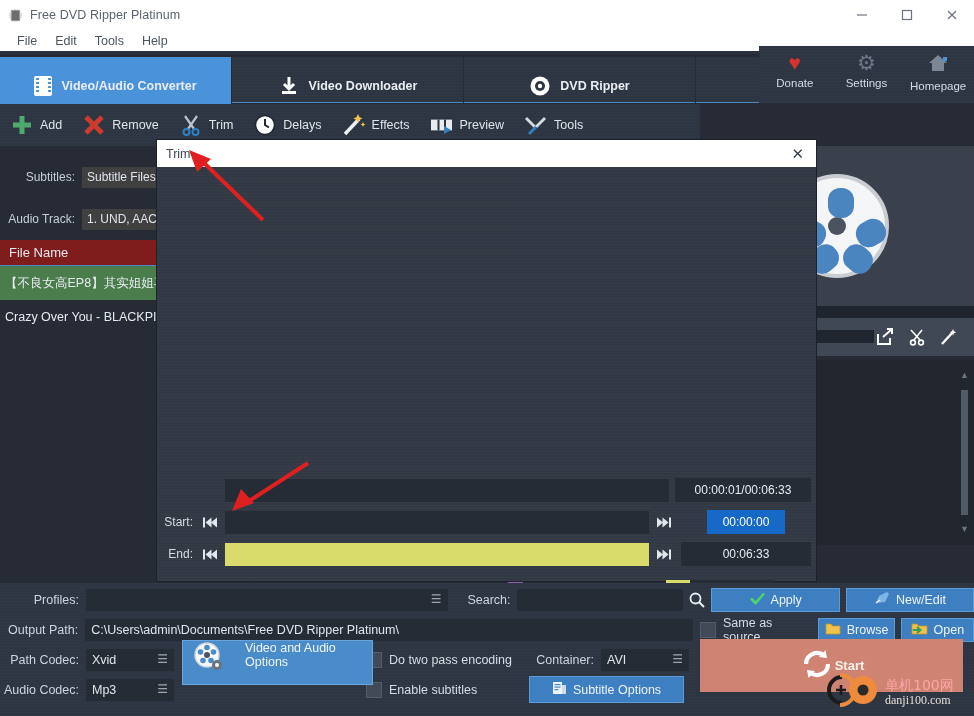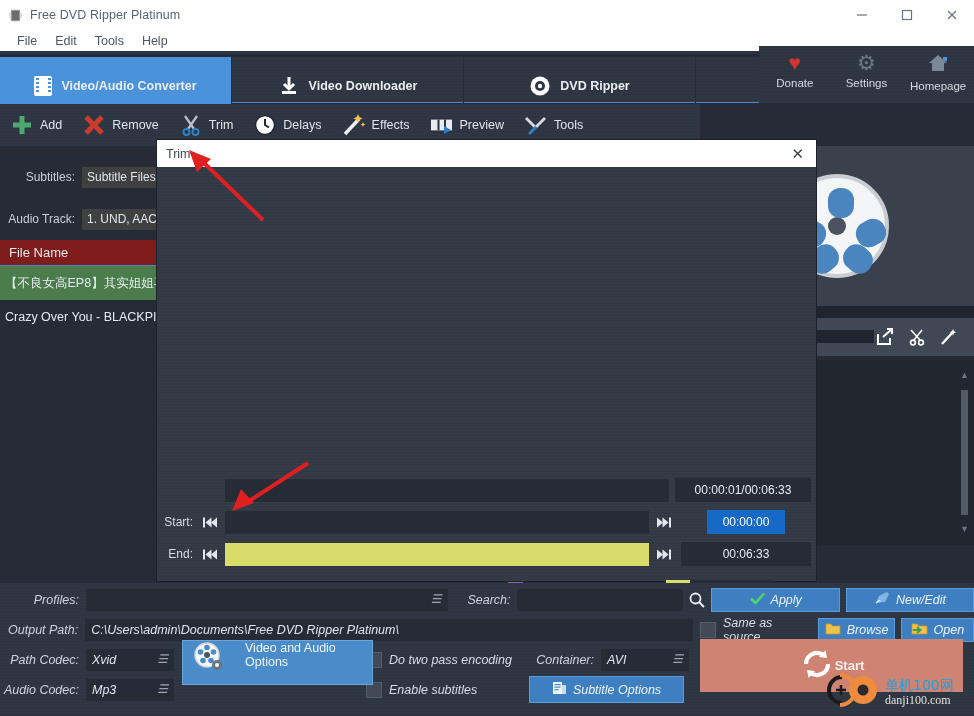--- a/index.html
+++ b/index.html
@@ -204,21 +204,20 @@
   .zbtn { width: 30px; text-align: center; color: #cfd6de; font-size: 19px; }
   .zbar { width: 108px; height: 22px; background: #262c36; display: flex; align-items: center; }
   .zfill { width: 24px; height: 22px; background: #d9dc6a; }
   .zpct { flex: 1; text-align: center; font-size: 12px; color: #dfe5ec; }
 
   
   .bottom {
     position: absolute; left: 0; top: 583px; width: 974px; height: 133px;
     background: #2e3643;
     background-image: repeating-linear-gradient(0deg, rgba(255,255,255,.012) 0 1px, rgba(0,0,0,.012) 1px 3px);
-    font-style: italic;
   }
   .brow { display: flex; align-items: center; height: 27px; margin-top: 3px; }
   .blabel { font-size: 12.5px; color: #cdd4dd; text-align: right; padding-right: 7px; }
   .bfield {
     background: #262c36; color: #dfe5ec; font-size: 12.5px; height: 22px;
     display: flex; align-items: center; padding-left: 6px; white-space: nowrap; overflow: hidden;
   }
   .hamb { margin-left: auto; margin-right: 6px; color: #9aa4b1; font-size: 12px; line-height: 9px; }
   .bbtn {
     background: #3d7fc0; border: 1px solid #5b9cd8; color: #eef3f8; font-size: 12.5px;
@@ -240,21 +239,21 @@
 
   
   .arrow { position: absolute; pointer-events: none; }
 
   
   .watermark {
     position: absolute; left: 820px; top: 668px; width: 154px; height: 48px;
     display: flex; align-items: center;
   }
   .wm-text { display: flex; flex-direction: column; margin-left: 3px; }
-  .wm-cn { color: #0ea5e9; font-size: 14px; font-family: "DejaVu Sans", sans-serif; line-height: 15px; }
+  .wm-cn { color: #fca5a5; font-size: 14px; font-family: "DejaVu Sans", sans-serif; line-height: 15px; }
   .wm-en { color: #e8e0d8; font-size: 12px; font-family: "Liberation Serif", serif; line-height: 14px; }
 </style>
 </head>
 <body>
 
 <div id="app">
 
   <div class="titlebar">
     <div class="tb-icon"></div>
     <div class="tb-title">Free DVD Ripper Platinum</div>

